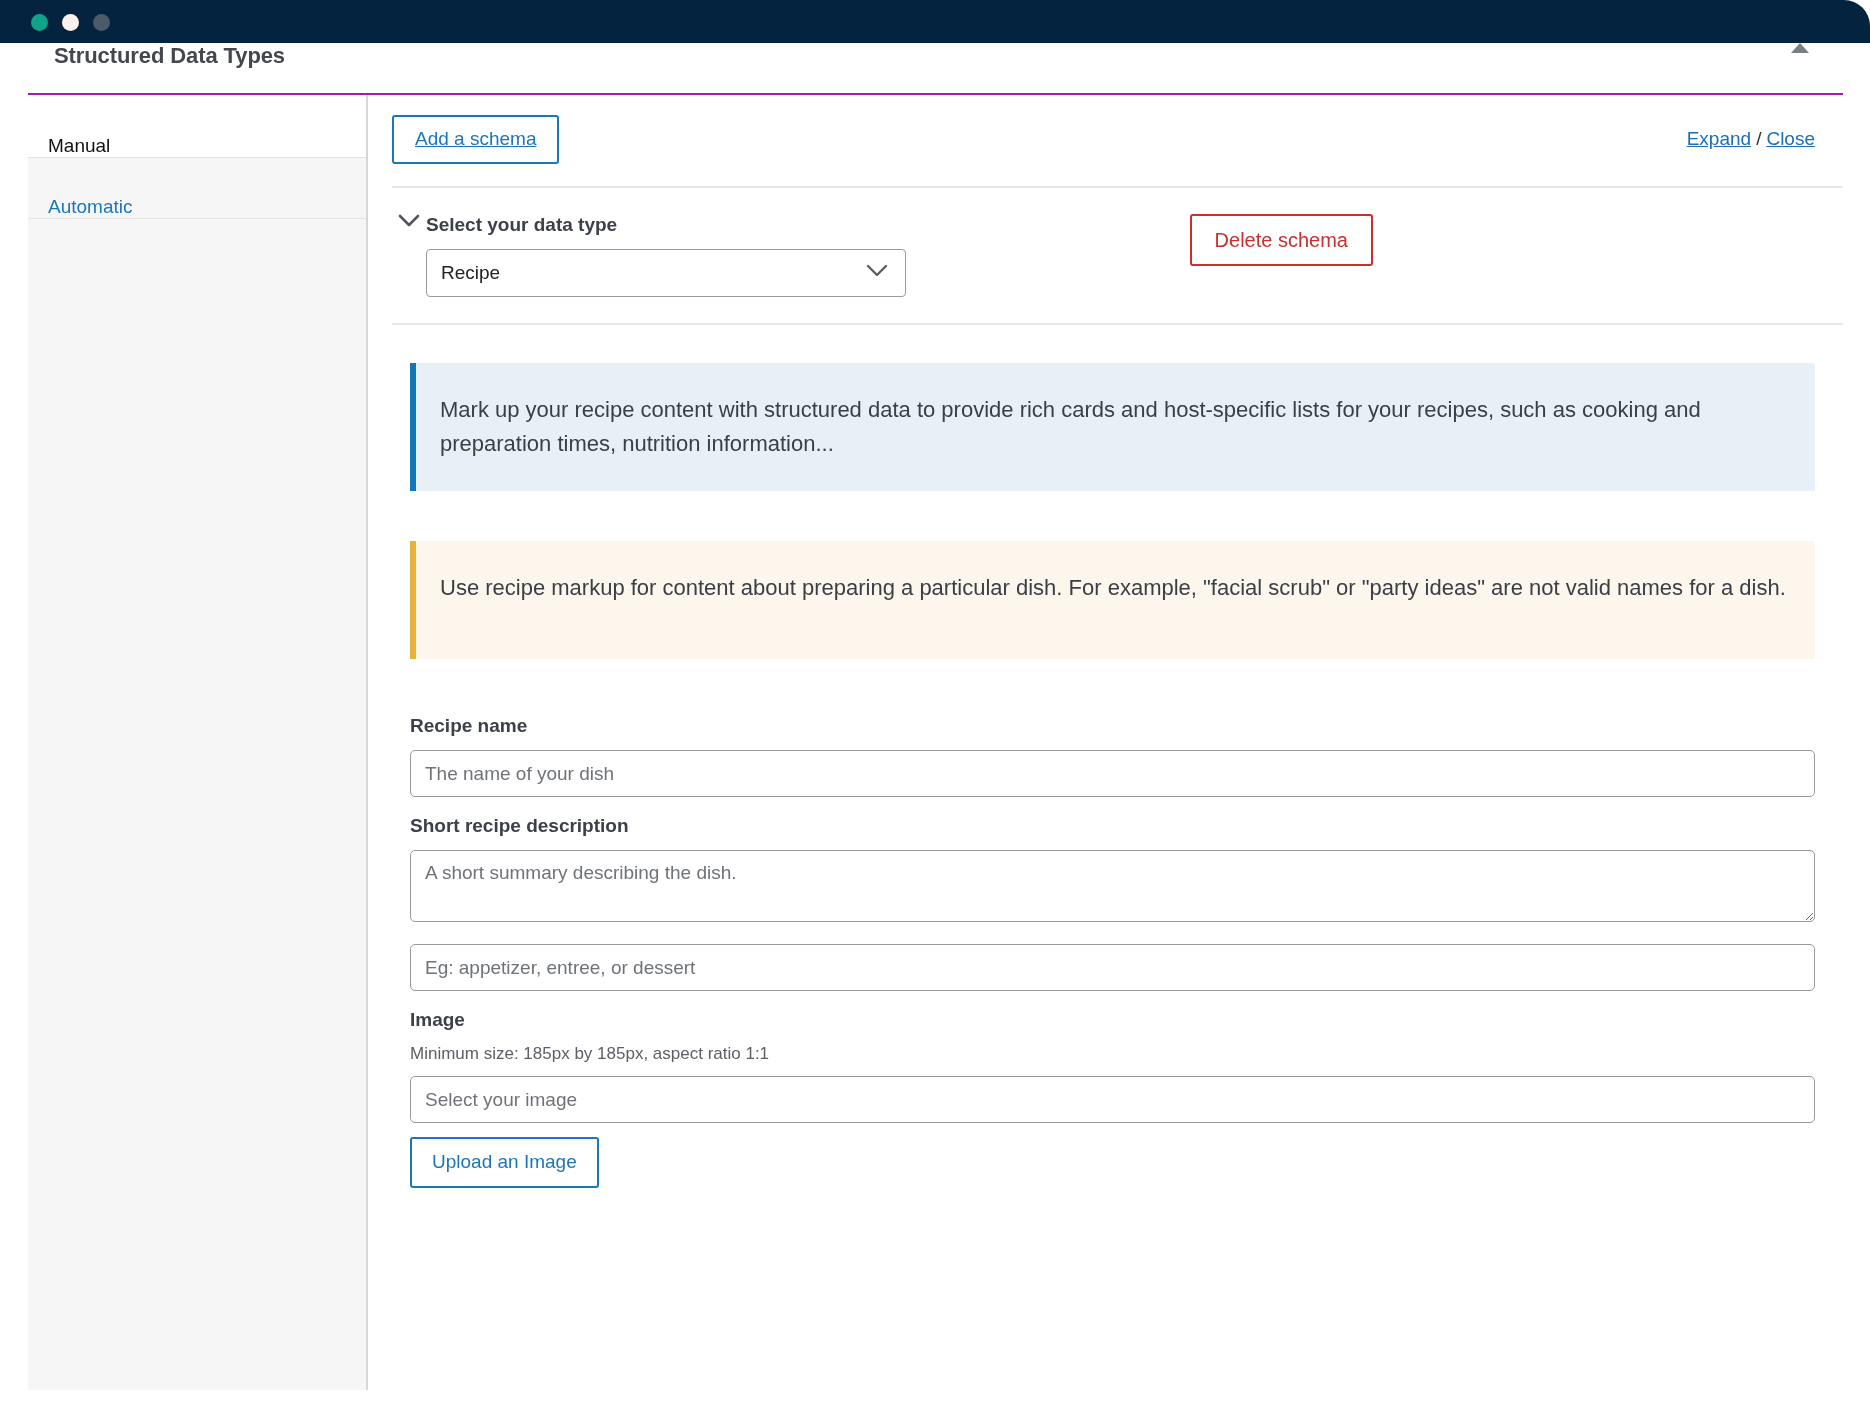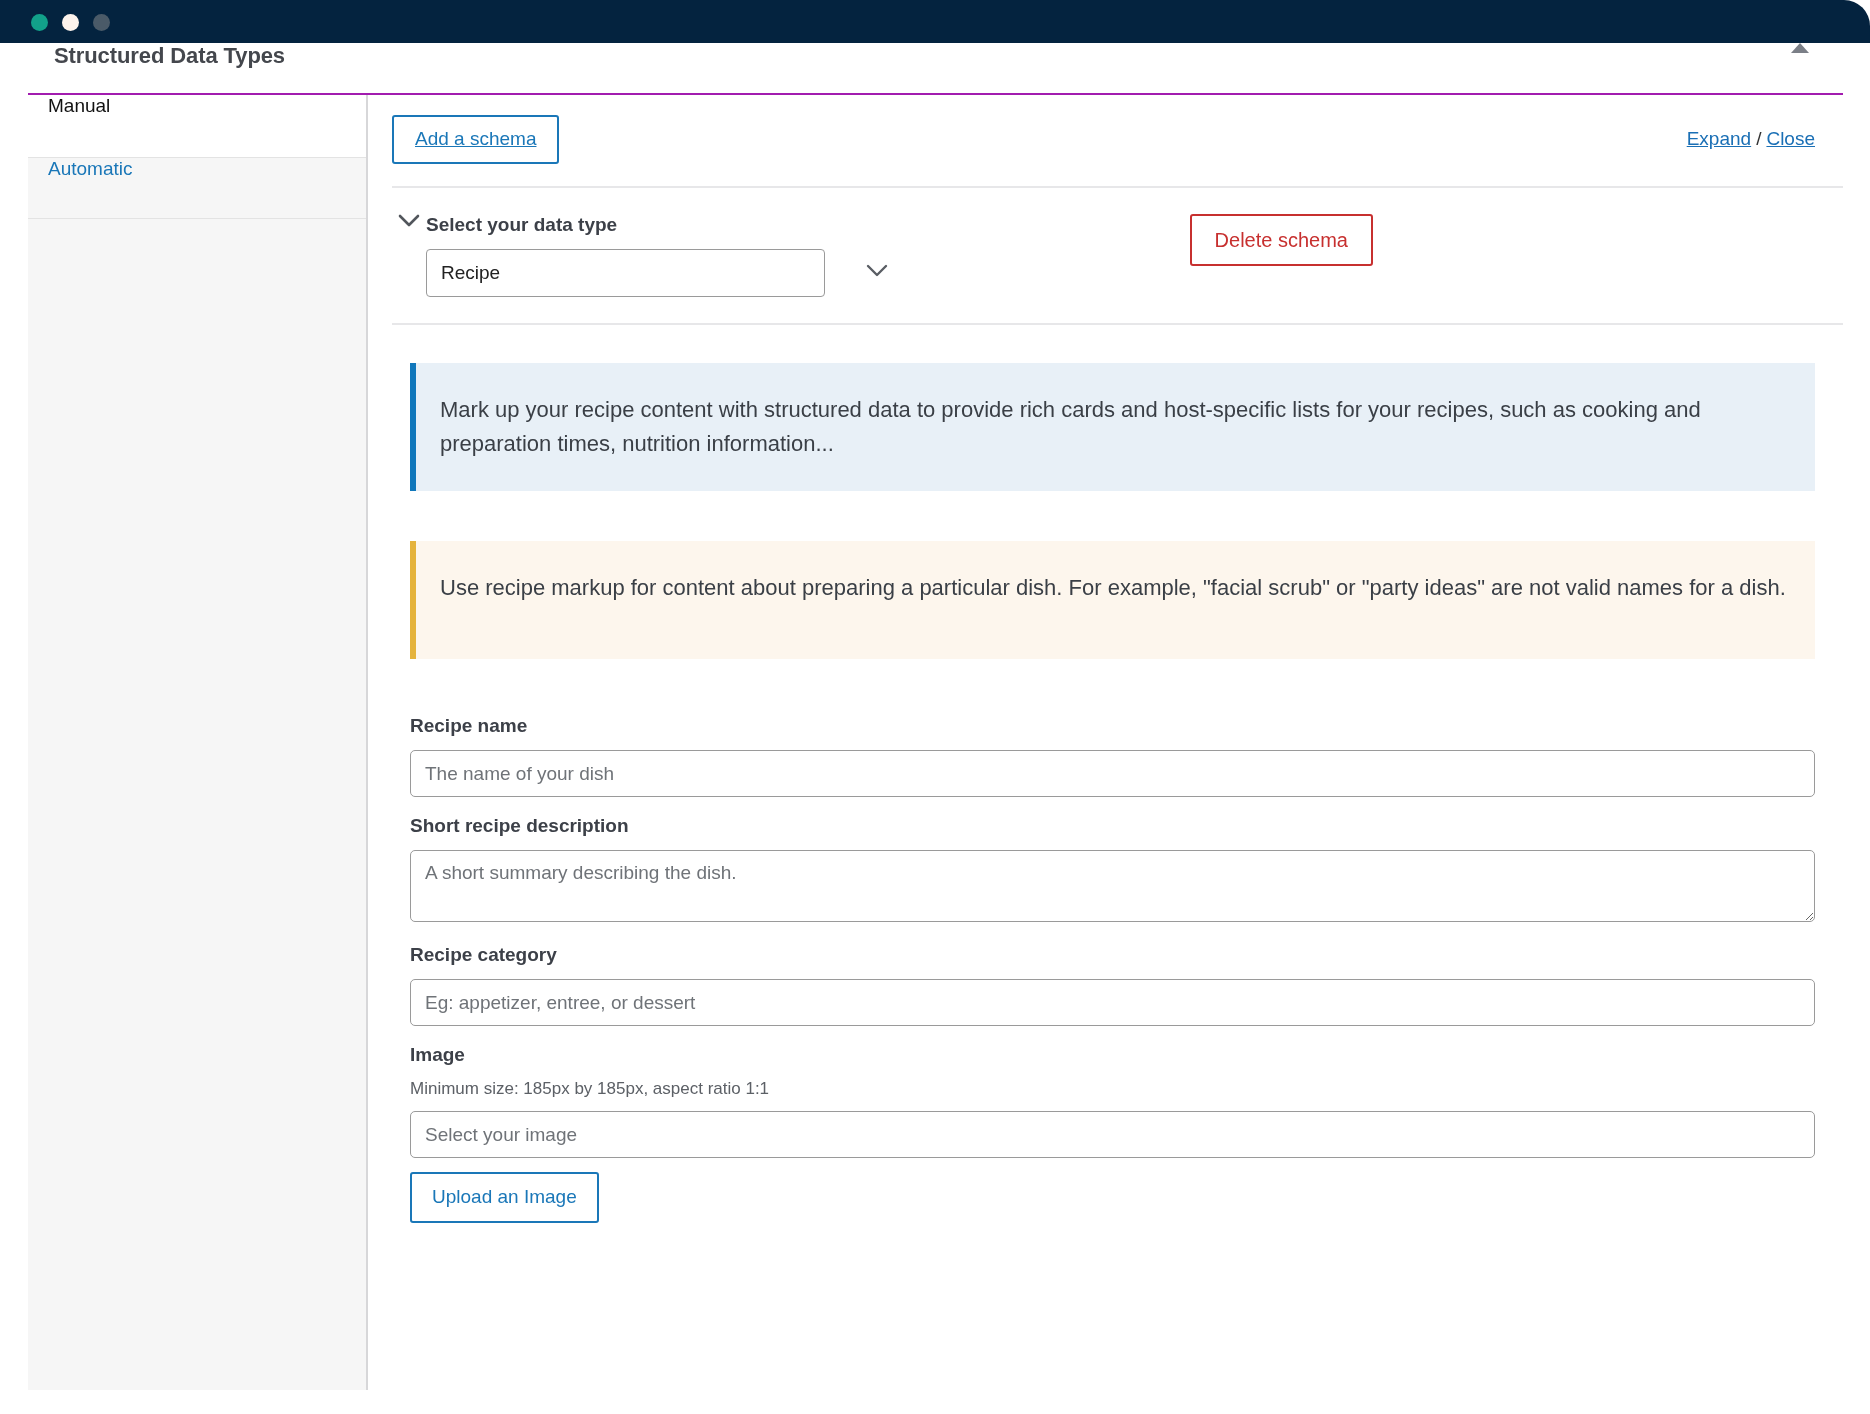--- a/index.html
+++ b/index.html
@@ -86,21 +86,21 @@
   .sidebar {
     width: 340px;
     flex: 0 0 340px;
     background: #f6f6f6;
     border-right: 2px solid #d7d7d9;
     box-sizing: border-box;
   }
   .sidebar-item {
     height: 62px;
     display: flex;
-    align-items: flex-start;
+    align-items: flex-end;
     padding-left: 20px;
     font-size: 19px;
     box-sizing: border-box;
     cursor: pointer;
   }
   .sidebar-item.active {
     background: #ffffff;
     color: #111111;
   }
   .sidebar-item.link {
@@ -172,21 +172,21 @@
     font-weight: bold;
     color: #3c4048;
     margin-bottom: 13px;
     display: block;
   }
   .select-wrap {
     position: relative;
     width: 478px;
   }
   .select-box {
-    width: 399px;
+    width: 480px;
     height: 48px;
     border: 1px solid #9a9a9a;
     border-radius: 4px;
     background: #ffffff;
     font-size: 19px;
     color: #222222;
     padding: 0 44px 0 14px;
     box-sizing: border-box;
     display: flex;
     align-items: center;
@@ -361,21 +361,20 @@
           <label class="field-label">Recipe name</label>
           <input class="text-input" type="text" placeholder="The name of your dish" style="">
         </div>
 
         <div class="form-field">
           <label class="field-label">Short recipe description</label>
           <textarea class="textarea-input" placeholder="A short summary describing the dish." style=""></textarea>
         </div>
 
         <div class="form-field">
-          <label class="field-label">Recipe category</label>
           <input class="text-input" type="text" placeholder="Eg: appetizer, entree, or dessert" style="">
         </div>
 
         <div class="form-field tight">
           <label class="field-label">Image</label>
           <p class="help-text">Minimum size: 185px by 185px, aspect ratio 1:1</p>
           <input class="text-input" type="text" placeholder="Select your image" style="">
           <button class="btn-upload">Upload an Image</button>
         </div>
 

